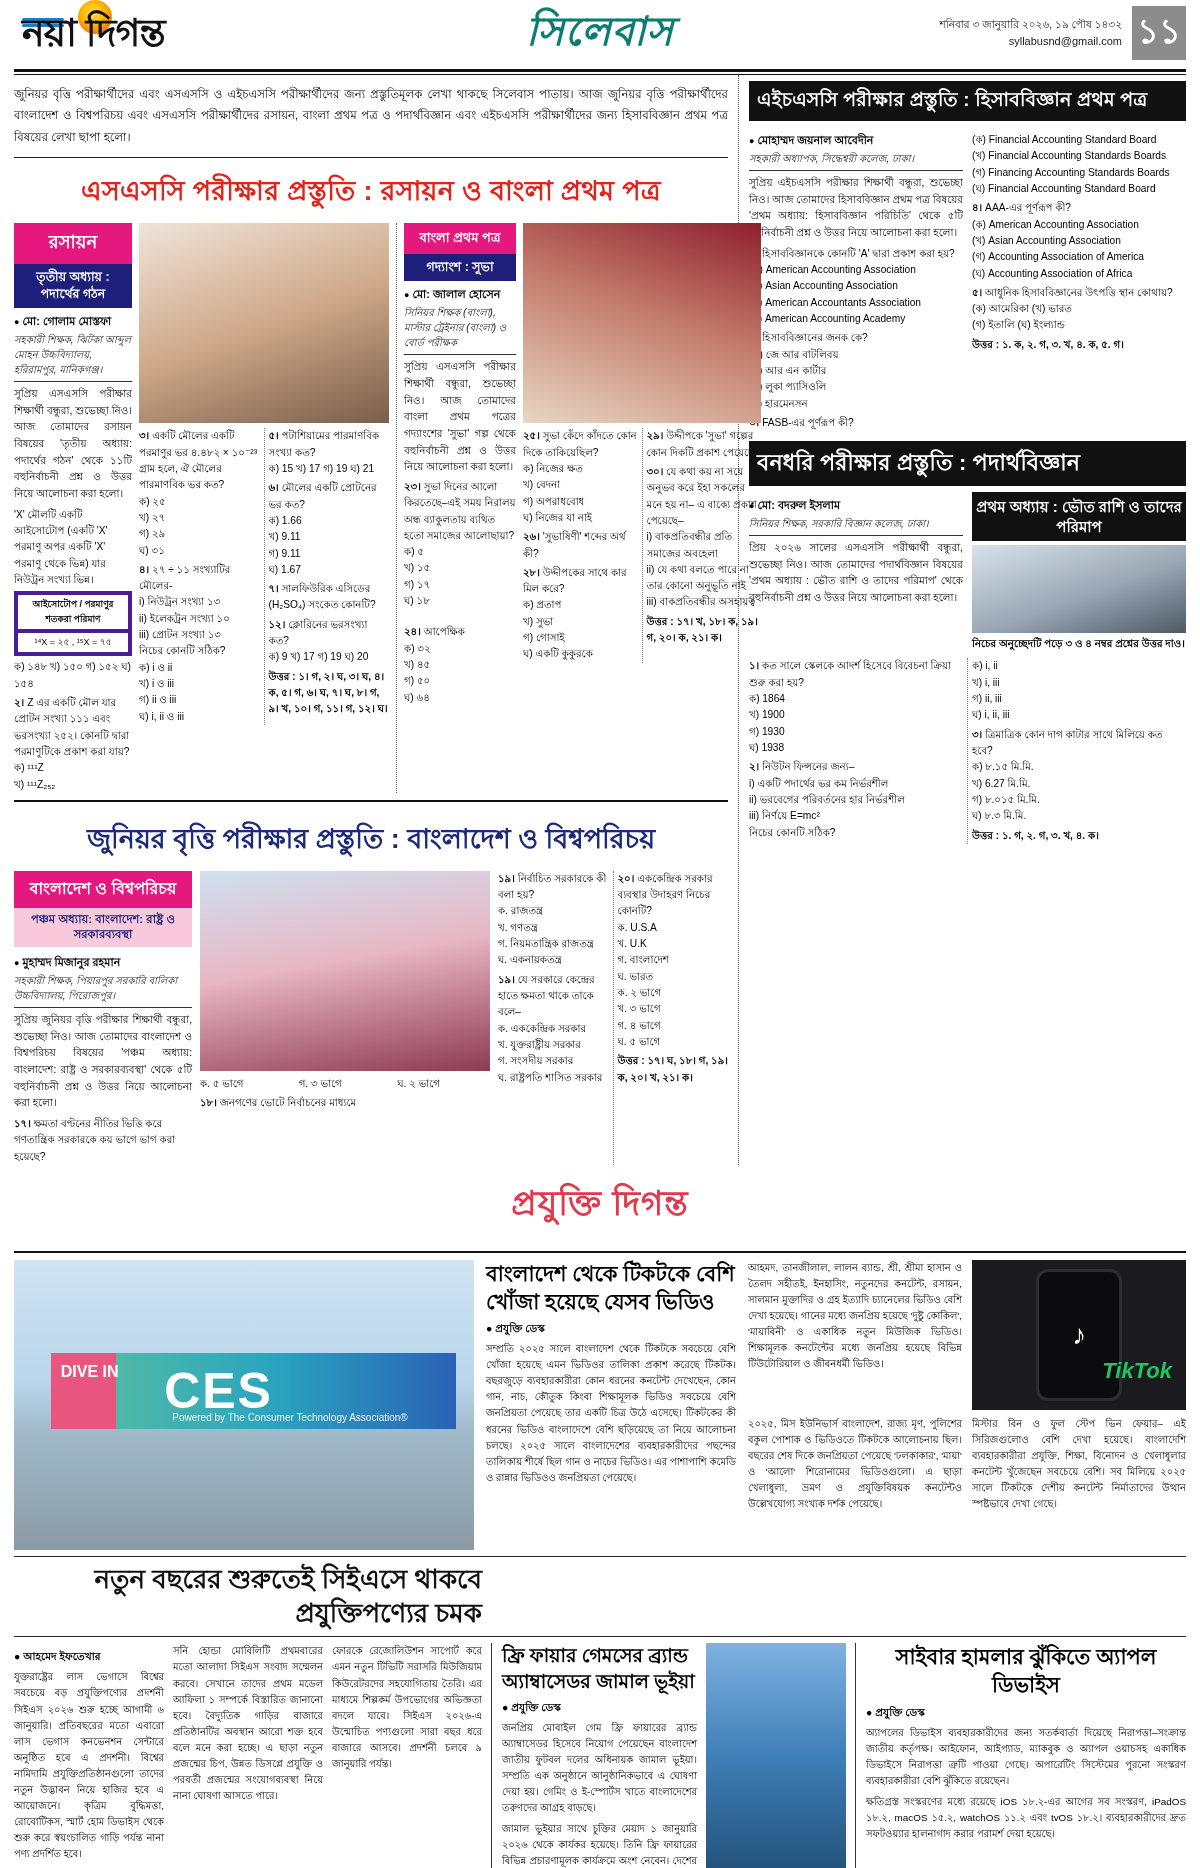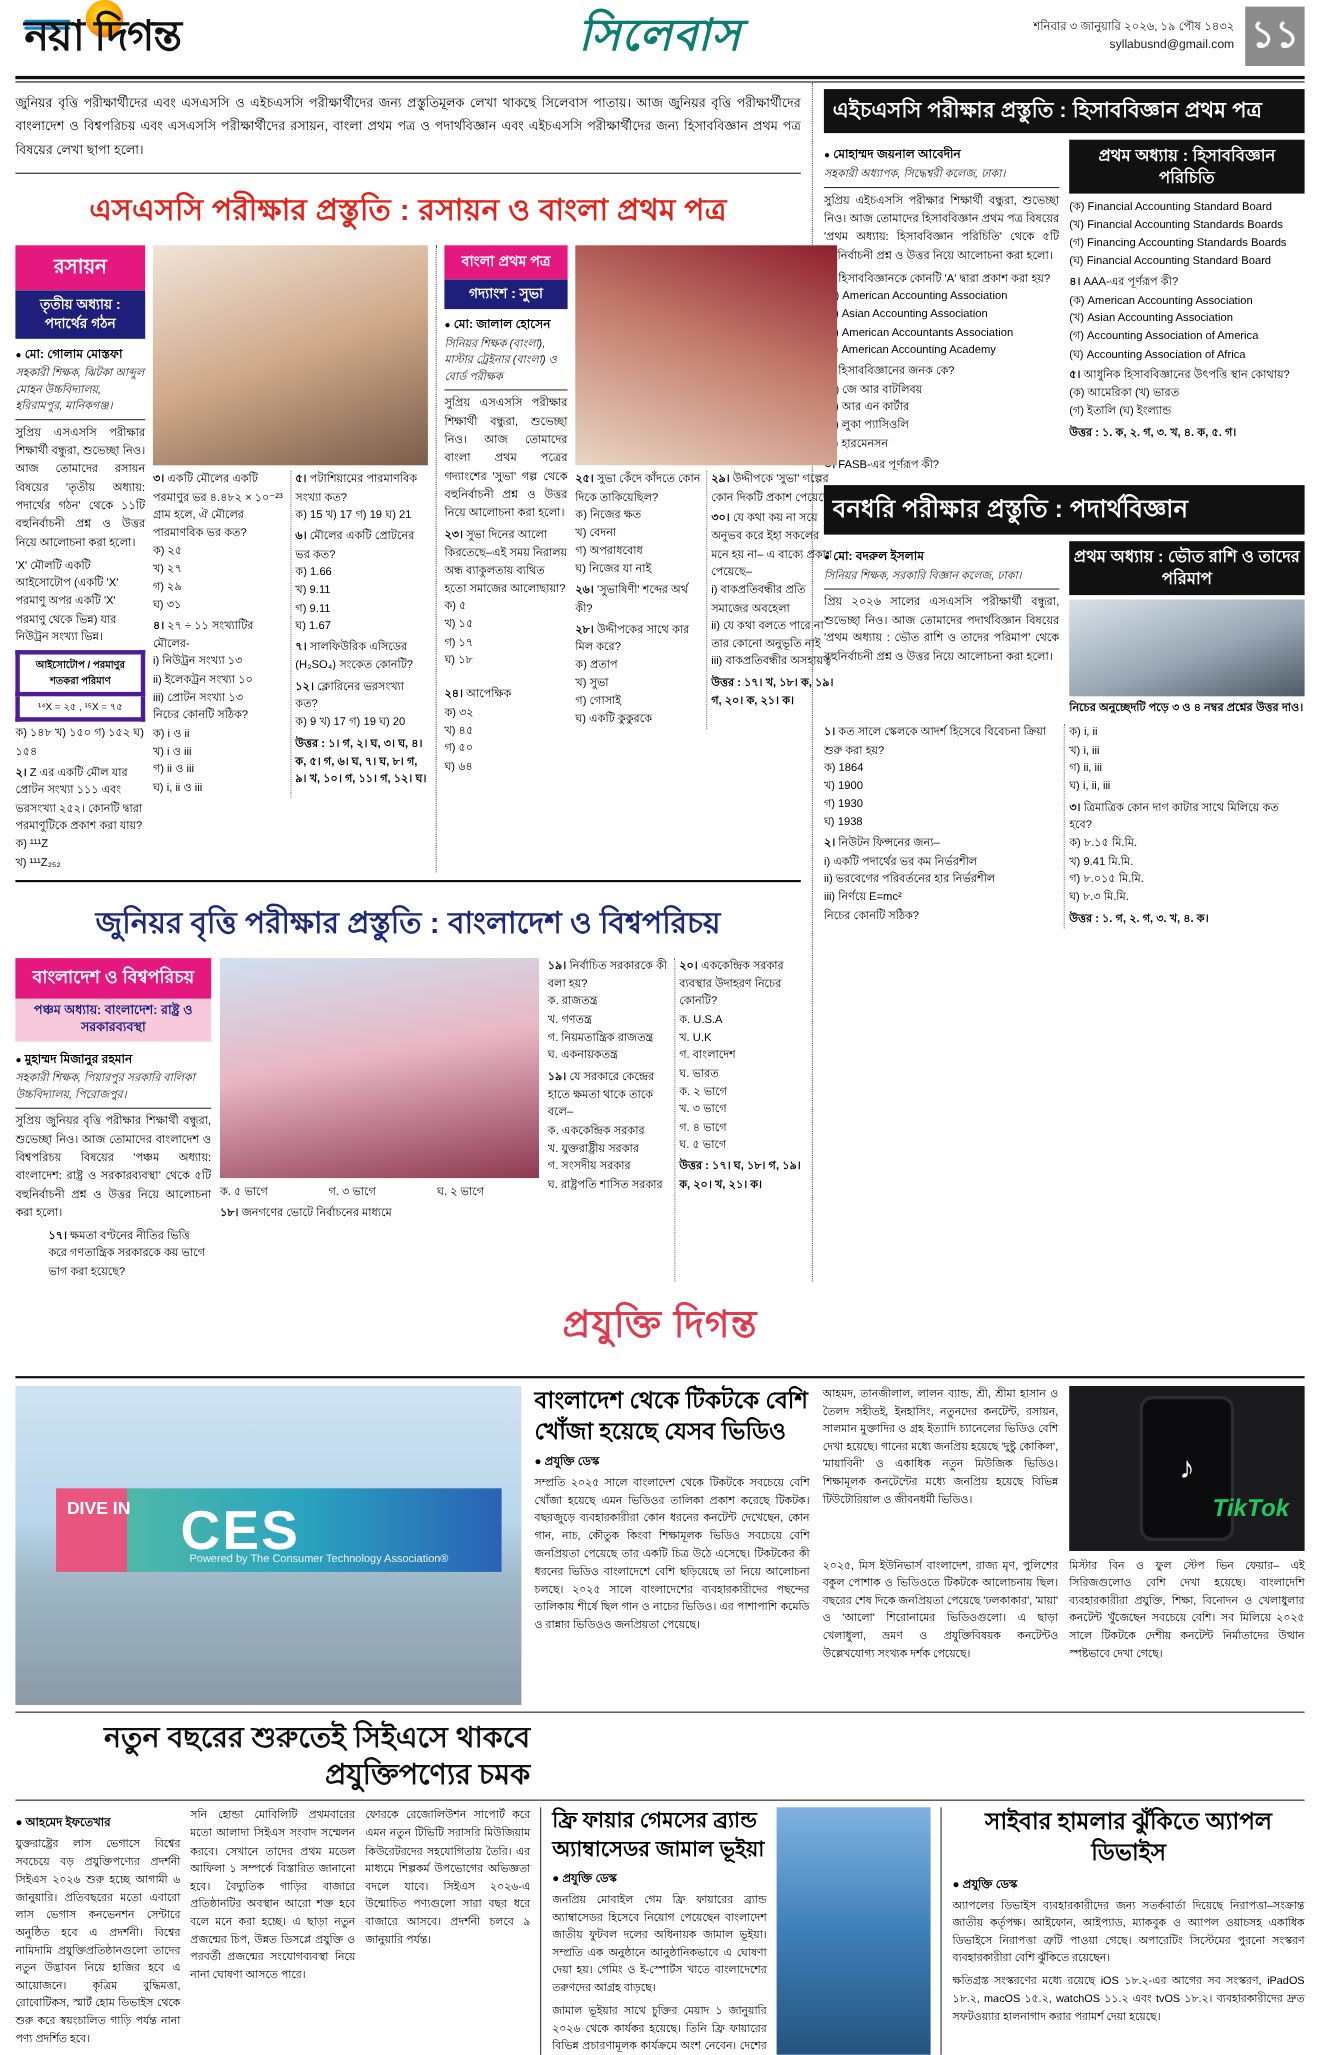--- a/index.html
+++ b/index.html
@@ -331,21 +331,21 @@
         <div>
           <div class="lbl-pink" style="font-size:16px;">বাংলাদেশ ও বিশ্বপরিচয়</div>
           <div class="lbl-pink-lite">পঞ্চম অধ্যায়: বাংলাদেশ: রাষ্ট্র ও সরকারব্যবস্থা</div>
           <div class="byline" style="margin-top:7px;">
             <span class="dot">●</span>
             <span>মুহাম্মদ মিজানুর রহমান</span>
           </div>
           <div class="byline-sub">সহকারী শিক্ষক, পিয়ারপুর সরকারি বালিকা উচ্চবিদ্যালয়, পিরোজপুর।</div>
           <div class="hr-s"></div>
           <div class="body-txt">সুপ্রিয় জুনিয়র বৃত্তি পরীক্ষার শিক্ষার্থী বন্ধুরা, শুভেচ্ছা নিও। আজ তোমাদের বাংলাদেশ ও বিশ্বপরিচয় বিষয়ের 'পঞ্চম অধ্যায়: বাংলাদেশ: রাষ্ট্র ও সরকারব্যবস্থা' থেকে ৫টি বহুনির্বাচনী প্রশ্ন ও উত্তর নিয়ে আলোচনা করা হলো।</div>
-          <div class="q-txt" style="margin-top:4px;margin-left:30px;">
+          <div class="q-txt" style="margin-top:4px;">
             <b>১৭।</b>
             <span>ক্ষমতা বণ্টনের নীতির ভিত্তি করে গণতান্ত্রিক সরকারকে কয় ভাগে ভাগ করা হয়েছে?</span>
           </div>
         </div>
 
         <div>
           <div class="photo ph-junior"></div>
           <div style="display:grid;grid-template-columns:1fr 1fr 1fr;gap:6px;margin-top:5px;">
             <div class="q-txt">ক. ৫ ভাগে</div>
             <div class="q-txt">গ. ৩ ভাগে</div>
@@ -420,21 +420,20 @@
           <div class="q-txt">(খ) আর এন কার্টার</div>
           <div class="q-txt">(গ) লুকা প্যাসিওলি</div>
           <div class="q-txt">(ঘ) হারমেনসন</div>
           <div class="q-txt" style="margin-top:3px;">
             <b>৩।</b>
             <span>FASB-এর পূর্ণরূপ কী?</span>
           </div>
         </div>
 
         <div>
-          <div class="lbl-black">প্রথম অধ্যায় : হিসাববিজ্ঞান পরিচিতি</div>
           <div class="q-txt" style="margin-top:5px;">(ক) Financial Accounting Standard Board</div>
           <div class="q-txt">(খ) Financial Accounting Standards Boards</div>
           <div class="q-txt">(গ) Financing Accounting Standards Boards</div>
           <div class="q-txt">(ঘ) Financial Accounting Standard Board</div>
           <div class="q-txt" style="margin-top:3px;">
             <b>৪।</b>
             <span>AAA-এর পূর্ণরূপ কী?</span>
           </div>
           <div class="q-txt">(ক) American Accounting Association</div>
           <div class="q-txt">(খ) Asian Accounting Association</div>
@@ -494,21 +493,21 @@
         <div class="q-txt">নিচের কোনটি সঠিক?</div>
         <div class="q-txt">ক) i, ii</div>
         <div class="q-txt">খ) i, iii</div>
         <div class="q-txt">গ) ii, iii</div>
         <div class="q-txt">ঘ) i, ii, iii</div>
         <div class="q-txt" style="margin-top:3px;">
           <b>৩।</b>
           <span>ত্রিমাত্রিক কোন দাগ কাটার সাথে মিলিয়ে কত হবে?</span>
         </div>
         <div class="q-txt">ক) ৮.১৫ মি.মি.</div>
-        <div class="q-txt">খ) 9.41 মি.মি.</div>
+        <div class="q-txt">খ) 6.27 মি.মি.</div>
         <div class="q-txt">গ) ৮.০১৫ মি.মি.</div>
         <div class="q-txt">ঘ) ৮.৩ মি.মি.</div>
         <div class="q-txt" style="margin-top:3px;font-weight:700;">উত্তর : ১. গ, ২. গ, ৩. খ, ৪. ক।</div>
       </div>
     </div>
   </div>
 
   <div class="tech-banner">প্রযুক্তি দিগন্ত</div>
   <div class="sep-thick"></div>
 

